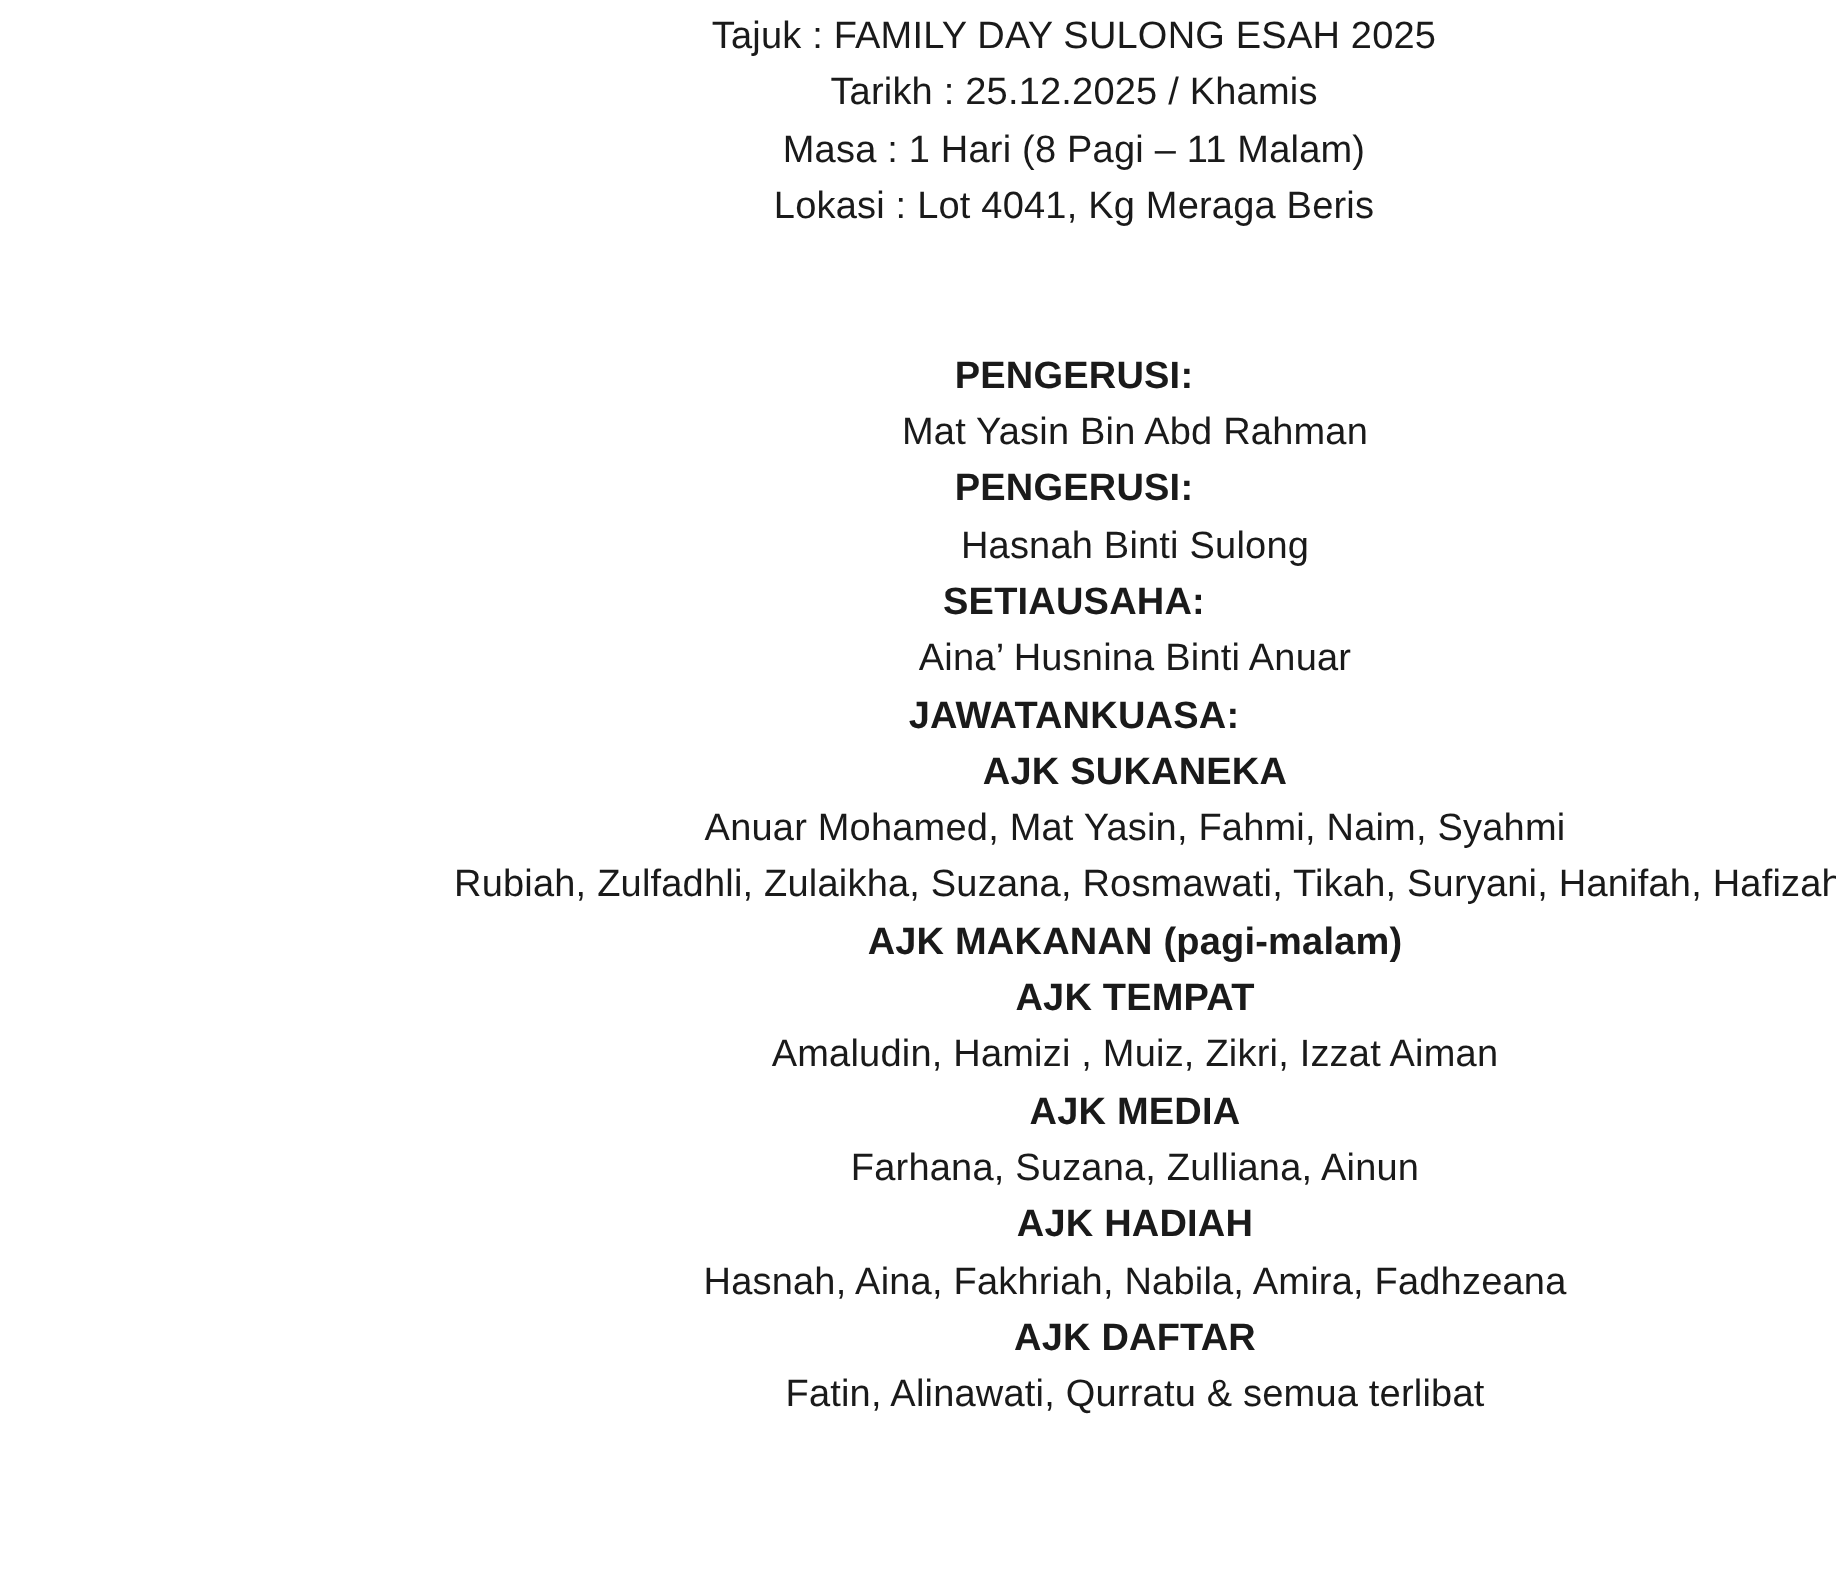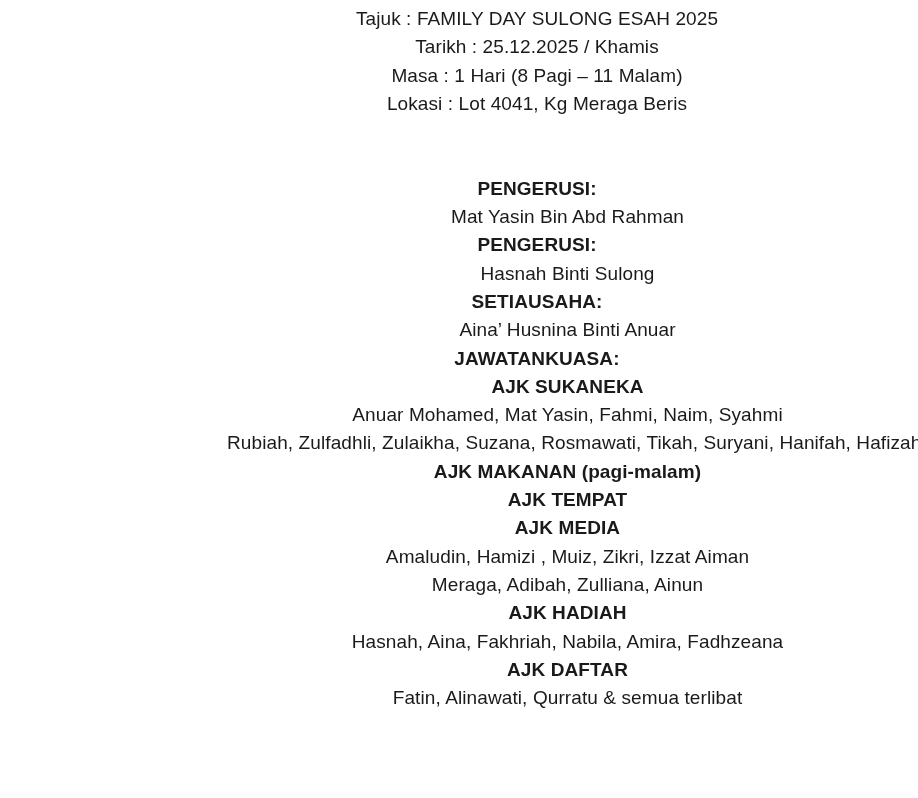--- a/index.html
+++ b/index.html
@@ -63,24 +63,24 @@
 
     <div class="line bold">JAWATANKUASA:</div>
 
     <div class="line bold indent1">AJK SUKANEKA</div>
     <div class="line indent1">Anuar Mohamed, Mat Yasin, Fahmi, Naim, Syahmi</div>
 
     <div class="line indent1">Rubiah, Zulfadhli, Zulaikha, Suzana, Rosmawati, Tikah, Suryani, Hanifah, Hafizah</div>
     <div class="line bold indent1">AJK MAKANAN (pagi-malam)</div>
 
     <div class="line bold indent1">AJK TEMPAT</div>
+    <div class="line indent1">Amaludin, Hamizi , Muiz, Zikri, Izzat Aiman</div>
+
     <div class="line bold indent1">AJK MEDIA</div>
-
-    <div class="line indent1">Amaludin, Hamizi , Muiz, Zikri, Izzat Aiman</div>
-    <div class="line indent1">Meraga, Adibah, Zulliana, Ainun</div>
+    <div class="line indent1">Farhana, Suzana, Zulliana, Ainun</div>
 
     <div class="line bold indent1">AJK HADIAH</div>
     <div class="line indent1">Hasnah, Aina, Fakhriah, Nabila, Amira, Fadhzeana</div>
 
     <div class="line bold indent1">AJK DAFTAR</div>
 
     <div class="line indent1">Fatin, Alinawati, Qurratu &amp; semua terlibat</div>
 
   </div>
 </div>

